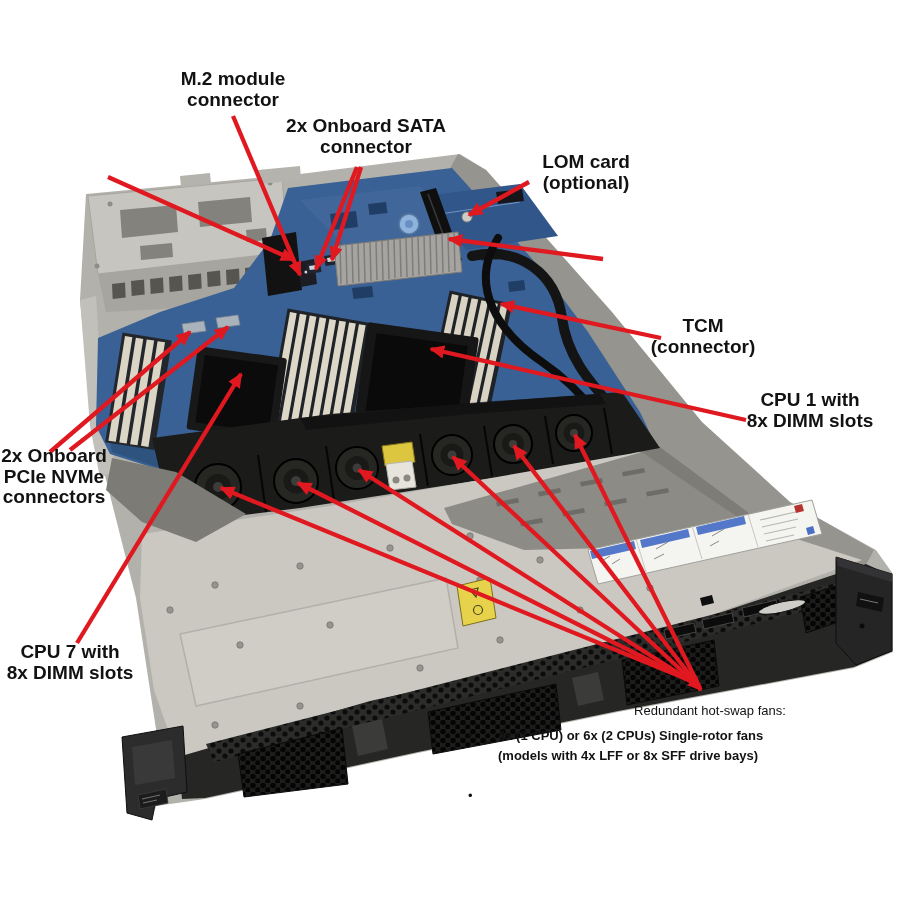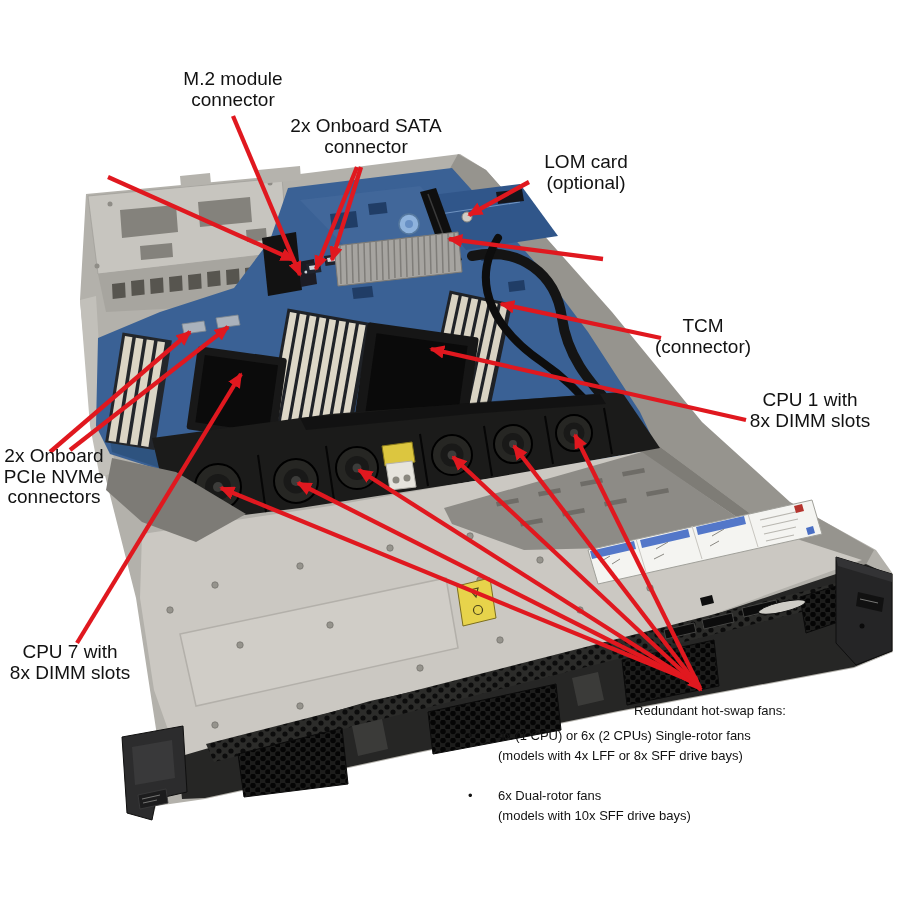--- a/index.html
+++ b/index.html
@@ -1,28 +1,28 @@
 <!DOCTYPE html>
 <html><head>
 <meta charset="utf-8">
 <style>
   html,body{margin:0;padding:0;background:#ffffff;}
   #stage{position:relative;width:900px;height:900px;background:#ffffff;overflow:hidden;
          font-family:"Liberation Sans",sans-serif;}
   #photo{position:absolute;left:0;top:0;width:900px;height:900px;}
   .lbl{position:absolute;font-size:19px;line-height:20.5px;color:#121212;
-       white-space:pre;text-align:center;transform:translateX(-50%);z-index:5;}
+       white-space:pre;text-align:center;transform:translateX(-50%);z-index:5;font-weight:bold;}
   #fans-block{position:absolute;left:460px;top:701px;width:440px;z-index:5;
               font-size:13px;line-height:20.5px;color:#121212;}
   #fans-heading{text-align:center;padding-left:60px;white-space:pre;}
   #fans-list{list-style:none;margin:4px 0 0 0;padding:0;}
   #fans-list li{display:flex;margin-top:0;}
   #fans-list li + li{margin-top:19px;}
   #fans-list .dot{width:30px;flex:0 0 30px;padding-left:8px;}
-  #fans-list .btxt{white-space:pre;}
+  #fans-list .btxt{white-space:pre;font-weight:bold;}
 </style>
 </head>
 <body>
 
 <div id="stage">
 
   <svg id="photo" viewBox="0 0 900 900" xmlns="http://www.w3.org/2000/svg">
     <defs>
       <marker id="ah" viewBox="0 0 10 9" refX="8.8" refY="4.5" markerWidth="3.5" markerHeight="3.2" orient="auto-start-reverse">
         <path d="M0,0 L10,4.5 L0,9 Z" fill="#e0181f"></path>
@@ -306,19 +306,17 @@
   <div id="fans-block">
     <div id="fans-heading">Redundant hot-swap fans:</div>
     <ul id="fans-list">
       <li>
         <span class="dot">•</span>
         <span class="btxt">4x (1 CPU) or 6x (2 CPUs) Single-rotor fans
 (models with 4x LFF or 8x SFF drive bays)</span>
       </li>
       <li>
         <span class="dot">•</span>
-        <span class="btxt">6x Dual-rotor fans
-(models with 10x SFF drive bays)</span>
       </li>
     </ul>
   </div>
 
 </div>
 
 </body></html>

